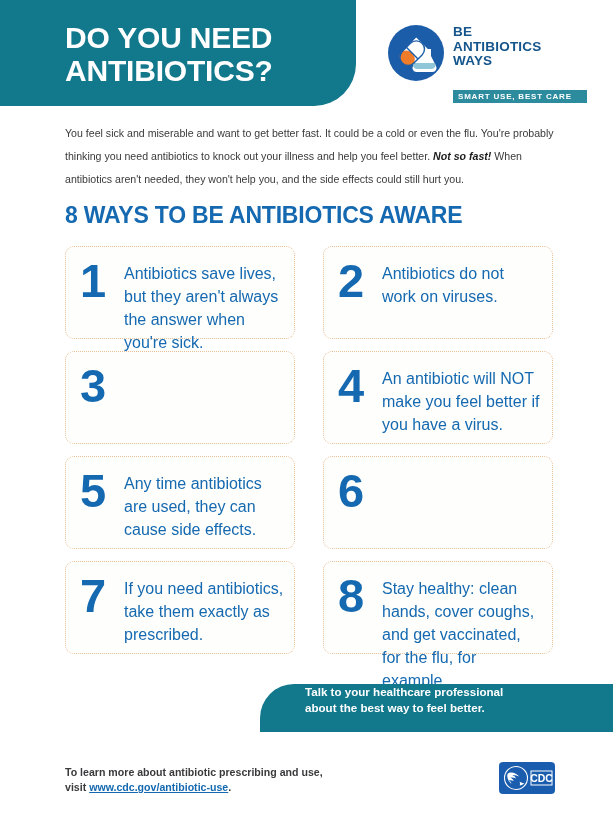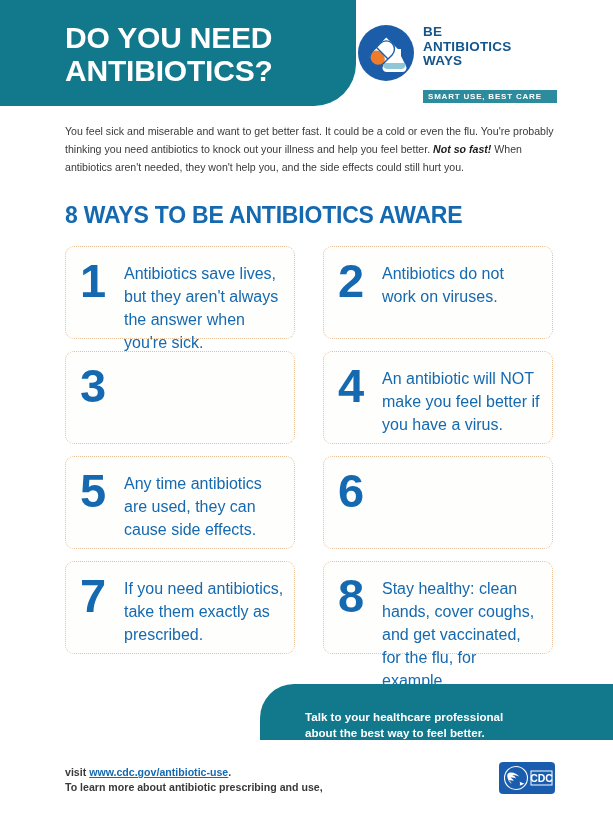--- a/index.html
+++ b/index.html
@@ -37,21 +37,21 @@
     font-size: 30px;
     line-height: 33px;
     font-weight: bold;
     letter-spacing: -0.2px;
     white-space: pre-line;
   }
 
   
   .baa-logo {
     position: absolute;
-    left: 357px;
+    left: 387px;
     top: 24px;
     display: flex;
     align-items: flex-start;
   }
   .baa-badge {
     width: 58px;
     height: 58px;
     flex: 0 0 58px;
   }
   .baa-wordmark {
@@ -77,21 +77,21 @@
   }
 
   
   .intro {
     position: absolute;
     left: 65px;
     top: 122px;
     width: 490px;
     color: #3A3A3C;
     font-size: 10.6px;
-    line-height: 18px;
+    line-height: 23px;
   }
   .intro b {
     font-weight: bold;
     font-style: italic;
     color: #1a1a1a;
   }
 
   
   .section-heading {
     position: absolute;
@@ -141,25 +141,25 @@
     font-weight: normal;
     padding-top: 5px;
   }
 
   
   .callout {
     position: absolute;
     left: 260px;
     top: 684px;
     width: 353px;
-    height: 56px;
+    height: 48px;
     background: #12788C;
     border-top-left-radius: 34px;
     display: flex;
-    align-items: flex-end;
+    align-items: flex-start;
   }
   .callout-text {
     color: #ffffff;
     font-size: 11.6px;
     line-height: 15.5px;
     font-weight: bold;
     margin-left: 45px;
     white-space: pre-line;
   }
 
@@ -262,22 +262,22 @@
   </div>
 </div>
 
 <div class="callout">
   <div class="callout-text">Talk to your healthcare professional
 about the best way to feel better.</div>
 </div>
 
 <div class="footer">
   <div class="footer-text">
+    <div>To learn more about antibiotic prescribing and use,</div>
     <div><span>visit </span><a class="footer-url" href="#">www.cdc.gov/antibiotic-use</a><span>.</span></div>
-    <div>To learn more about antibiotic prescribing and use,</div>
   </div>
   <svg class="cdc-logo" viewBox="0 0 56 32">
     <rect x="0" y="0" width="56" height="32" rx="4" fill="#1A5DAE"></rect>
     <circle cx="17" cy="16" r="11.5" fill="none" stroke="#FFFFFF" stroke-width="1.1"></circle>
     <g fill="#FFFFFF">
       <path d="M12 10.5 c3.5 0.2 6.2 1.6 8.3 4.1 c-2.3 -1.2 -4.6 -1.7 -7 -1.5 c1.6 0.7 2.9 1.8 3.9 3.3 c-1.9 -0.9 -3.8 -1.2 -5.7 -0.9 c1.4 0.8 2.5 1.9 3.2 3.4 c-1.6 -0.7 -3.2 -0.9 -4.8 -0.6 c1.2 0.9 2.1 2 2.7 3.5 c-2.4 -1.7 -3.9 -4.2 -4.3 -7.4 c-0.3 -2.2 0.9 -3.9 3.7 -3.9 z"></path>
       <path d="M20.5 19.5 c1.6 1.1 3.2 1.7 5 1.8 c-1.3 1.3 -2.9 2 -4.8 2.1 c0.5 -1.3 0.4 -2.6 -0.2 -3.9 z"></path>
     </g>
     <rect x="32" y="9" width="21" height="14" fill="none" stroke="#FFFFFF" stroke-width="1"></rect>
     <text x="42.5" y="20" font-family="Liberation Sans, sans-serif" font-size="10.5" font-weight="bold" fill="#FFFFFF" text-anchor="middle">CDC</text>

